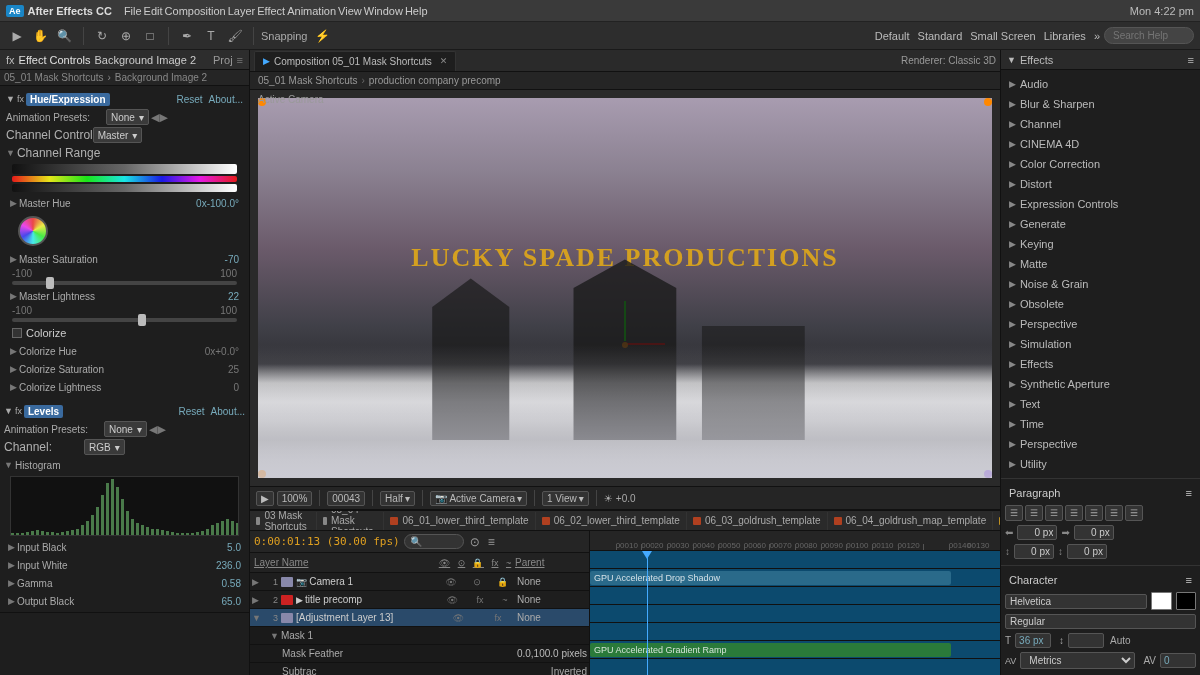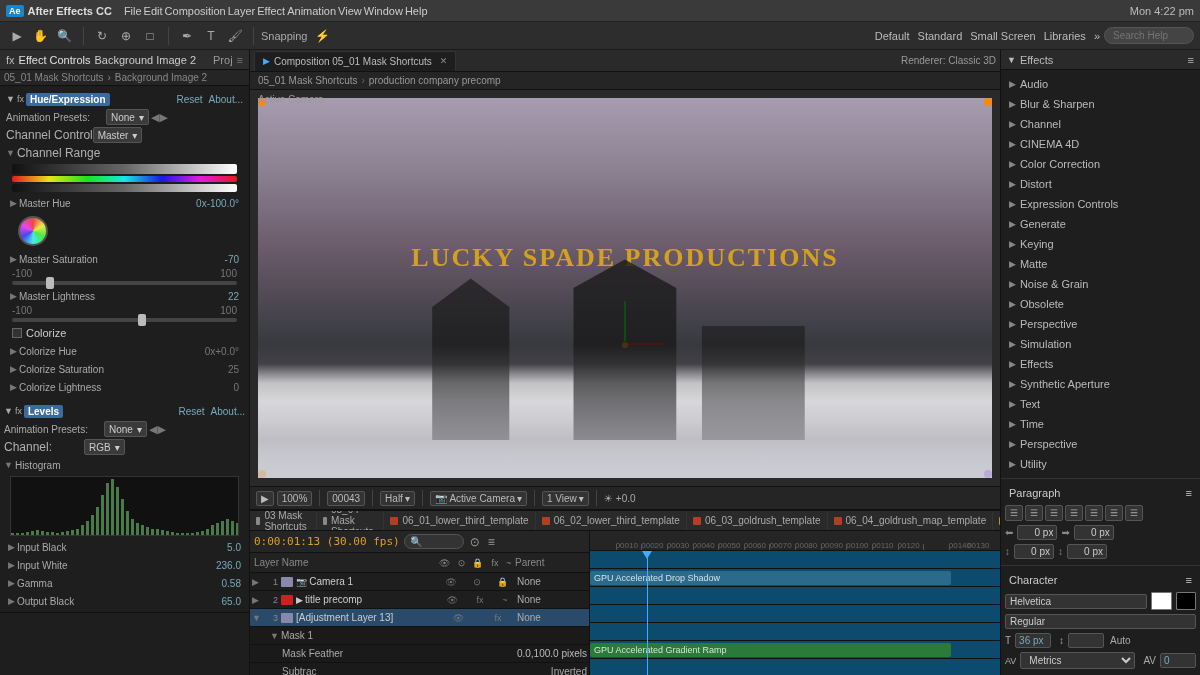--- a/index.html
+++ b/index.html
@@ -399,20 +399,21 @@
     }
     .tl-time { font-size: 11px; color: #e0a020; font-family: monospace; }
     .tl-search { background: #333; border: 1px solid #555; border-radius: 10px; color: #ccc; padding: 1px 6px; font-size: 10px; width: 60px; outline: none; }
     .tl-icon-btn { color: #999; font-size: 12px; cursor: pointer; padding: 2px; }
 
     .tl-header-row {
       display: flex; align-items: center; height: 20px;
       background: #222; padding: 0 4px;
       font-size: 10px; color: #888;
       border-bottom: 1px solid #111;
+      text-decoration: underline;
     }
     .tl-col-name { flex: 1; }
     .tl-col-icons { width: 80px; display: flex; justify-content: space-around; font-size: 9px; }
     .tl-col-parent { width: 70px; }
 
     .tl-layer-row {
       display: flex; align-items: center; height: 18px;
       padding: 0 2px;
       border-bottom: 1px solid #111;
       cursor: pointer;

